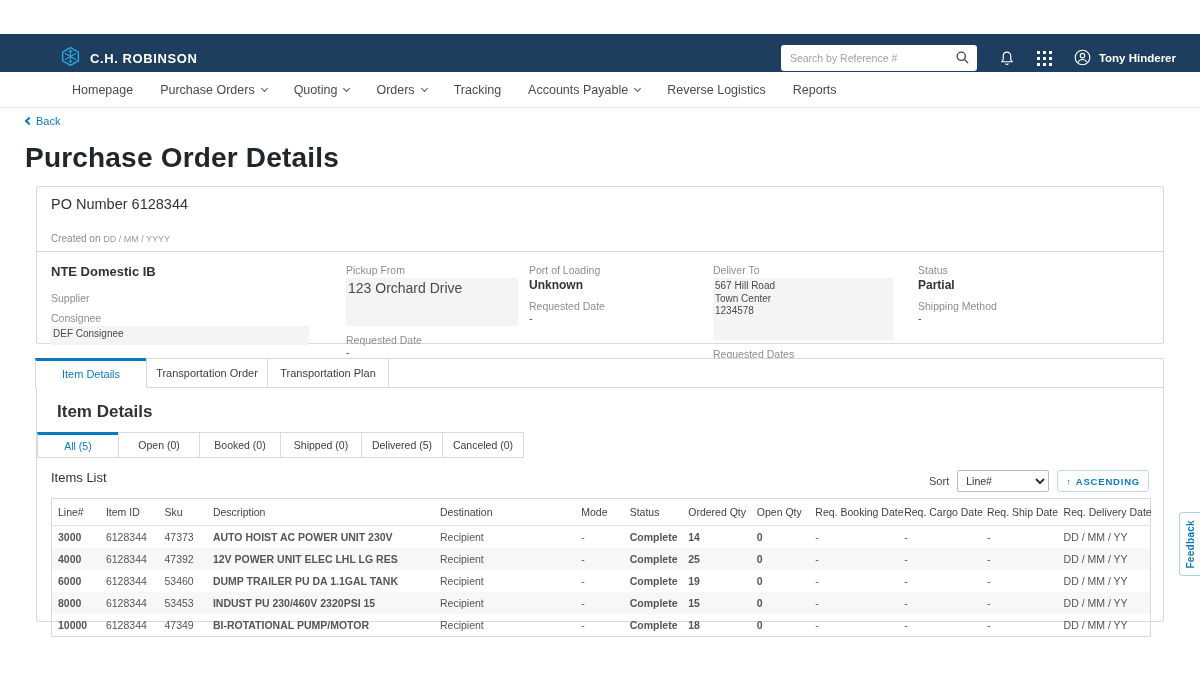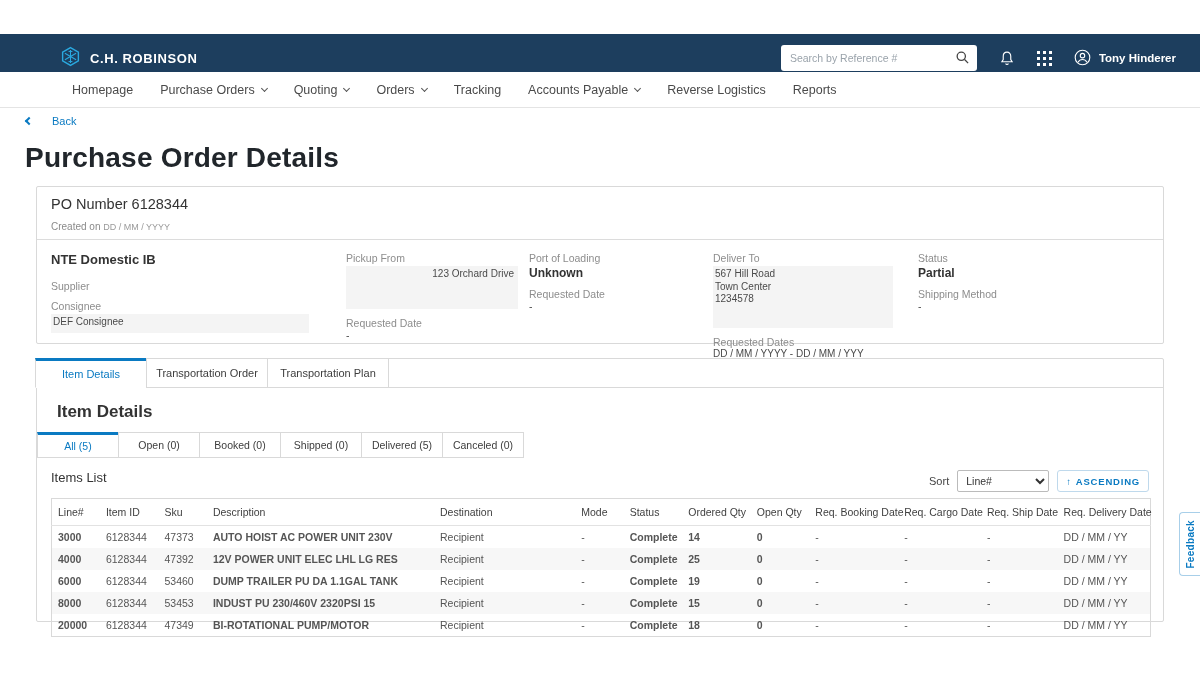--- a/index.html
+++ b/index.html
@@ -17,30 +17,30 @@
   .search-ic { position:absolute; right:7px; top:5px; }
   .icon-btn { background:none; border:none; cursor:pointer; display:flex; align-items:center; }
   .user { display:flex; align-items:center; gap:8px; color:#fff; font-size:11.5px; font-weight:bold; }
 
   
   .mainnav { position:absolute; left:0; top:72px; width:1200px; height:36px; background:#fff; border-bottom:1px solid #e4e4e4; display:flex; align-items:center; gap:27px; padding:0 24px 0 72px; }
   .nav-item { display:flex; align-items:center; font-size:12.5px; color:#4a4a4a; cursor:pointer; }
   .chev { width:5px; height:5px; border-right:1.4px solid #555; border-bottom:1.4px solid #555; transform:rotate(45deg); display:inline-block; margin-left:7px; margin-top:-3px; }
 
   
-  .back { position:absolute; left:26px; top:115px; color:#0a7ac2; font-size:11px; display:flex; align-items:center; gap:20px; cursor:pointer; }
+  .back { position:absolute; left:26px; top:115px; color:#0a7ac2; font-size:11px; display:flex; align-items:center; gap:4px; cursor:pointer; }
   .chev-left { width:6px; height:6px; border-left:2px solid #0a7ac2; border-bottom:2px solid #0a7ac2; transform:rotate(45deg); display:inline-block; }
   h1.title { position:absolute; left:25px; top:142px; font-size:28px; font-weight:bold; color:#21262b; letter-spacing:.2px; }
 
   
   .card { position:absolute; left:36px; width:1128px; border:1px solid #d9d9d9; background:#fff; border-radius:2px; }
   .po-card { top:186px; height:158px; }
   .po-head { padding:9px 14px 7px; border-bottom:1px solid #dcdcdc; }
   .po-number { font-size:14.5px; color:#333; }
-  .po-created { font-size:10px; color:#8a8a8a; margin-top:9px; }
+  .po-created { font-size:10px; color:#8a8a8a; margin-top:21px; }
   .po-created .val { font-size:9px; color:#9a9a9a; }
   .po-grid { display:flex; padding:12px 14px 0; }
   .col { }
   .col1 { width:295px; }
   .col2 { width:183px; }
   .col3 { width:184px; }
   .col4 { width:205px; }
   .col5 { flex:1; }
   .lbl { font-size:10.5px; color:#8d8d8d; }
   .val { font-size:10.5px; color:#4a4a4a; }
@@ -196,21 +196,21 @@
     </div>
     <div class="po-grid">
       <div class="col col1">
         <div class="bold-name">NTE Domestic IB</div>
         <div class="lbl mt14">Supplier</div>
         <div class="lbl mt8">Consignee</div>
         <div class="val masked sup-block" style="font-size:10px;">DEF Consignee</div>
       </div>
       <div class="col col2">
         <div class="lbl">Pickup From</div>
-        <div class="val masked addr-block" style="font-size:10px;text-align:right;">123 Orchard Drive</div>
+        <div class="val masked addr-block" style="font-size:14px;">123 Orchard Drive</div>
         <div class="lbl mt8">Requested Date</div>
         <div class="val">-</div>
       </div>
       <div class="col col3">
         <div class="lbl">Port of Loading</div>
         <div class="strong-val">Unknown</div>
         <div class="lbl mt8">Requested Date</div>
         <div class="val">-</div>
       </div>
       <div class="col col4">
@@ -349,21 +349,21 @@
             <td>-</td>
             <td class="c-status">Complete</td>
             <td class="c-oqty">15</td>
             <td class="c-openqty">0</td>
             <td>-</td>
             <td>-</td>
             <td>-</td>
             <td>DD / MM / YY</td>
           </tr>
           <tr>
-            <td class="c-line">20000</td>
+            <td class="c-line">10000</td>
             <td>6128344</td>
             <td>47349</td>
             <td class="c-desc">BI-ROTATIONAL PUMP/MOTOR</td>
             <td class="c-dest">Recipient</td>
             <td>-</td>
             <td class="c-status">Complete</td>
             <td class="c-oqty">18</td>
             <td class="c-openqty">0</td>
             <td>-</td>
             <td>-</td>

